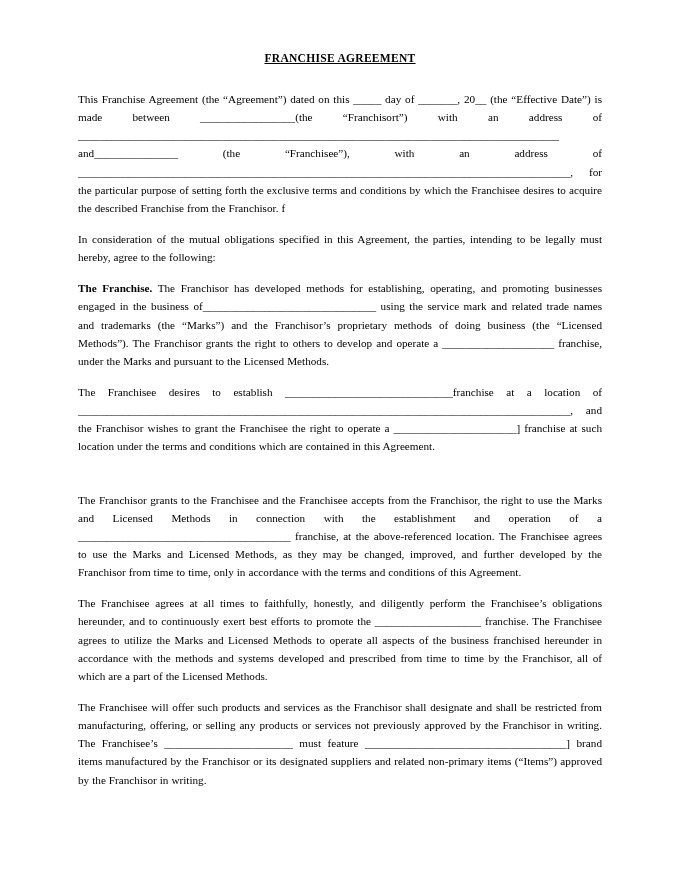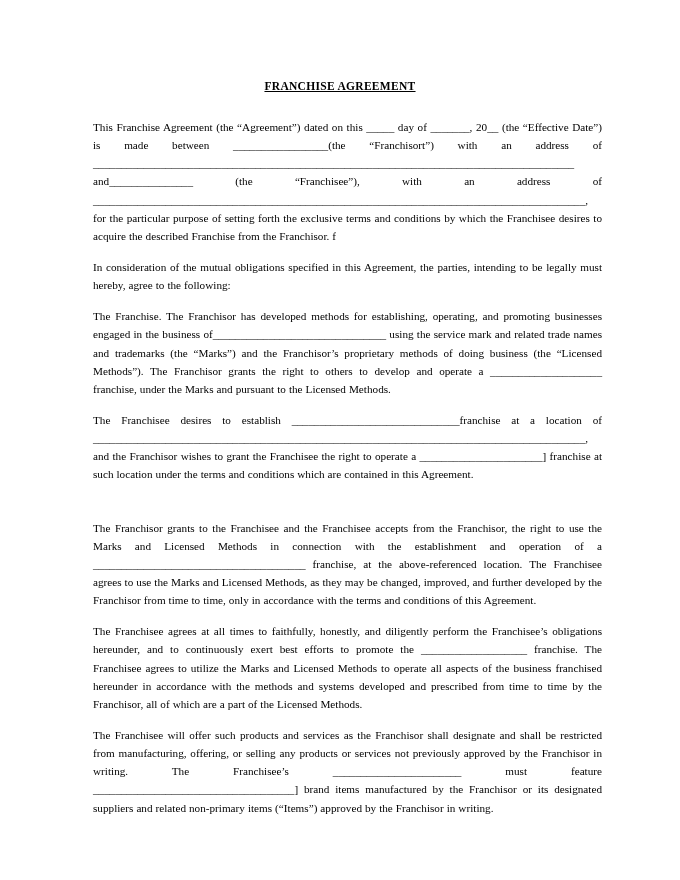--- a/index.html
+++ b/index.html
@@ -10,43 +10,43 @@
   body {
     width: 680px;
     height: 880px;
     font-family: "Liberation Serif", "DejaVu Serif", serif;
     color: #000000;
   }
   .page {
     width: 680px;
     height: 880px;
     box-sizing: border-box;
-    padding: 72px 78px 40px 78px;
+    padding: 44px 78px 40px 78px;
     position: relative;
   }
   .doc-title {
     text-align: center;
     font-weight: bold;
     font-size: 11.5px;
     letter-spacing: 0.3px;
     text-decoration: underline;
     margin: 8px 0 26px 0;
   }
   p.para {
     font-size: 11.2px;
     line-height: 1.62;
     text-align: justify;
-    margin: 0 0 13px 15px;
+    margin: 0 0 13px 0;
     word-spacing: 0.2px;
   }
   .gap-big {
     margin-bottom: 26px;
   }
   .lead-bold {
-    font-weight: normal;
+    font-weight: bold;
   }
   .spacer-block {
     height: 22px;
   }
 </style>
 </head>
 <body>
 
 <div class="page">
 

